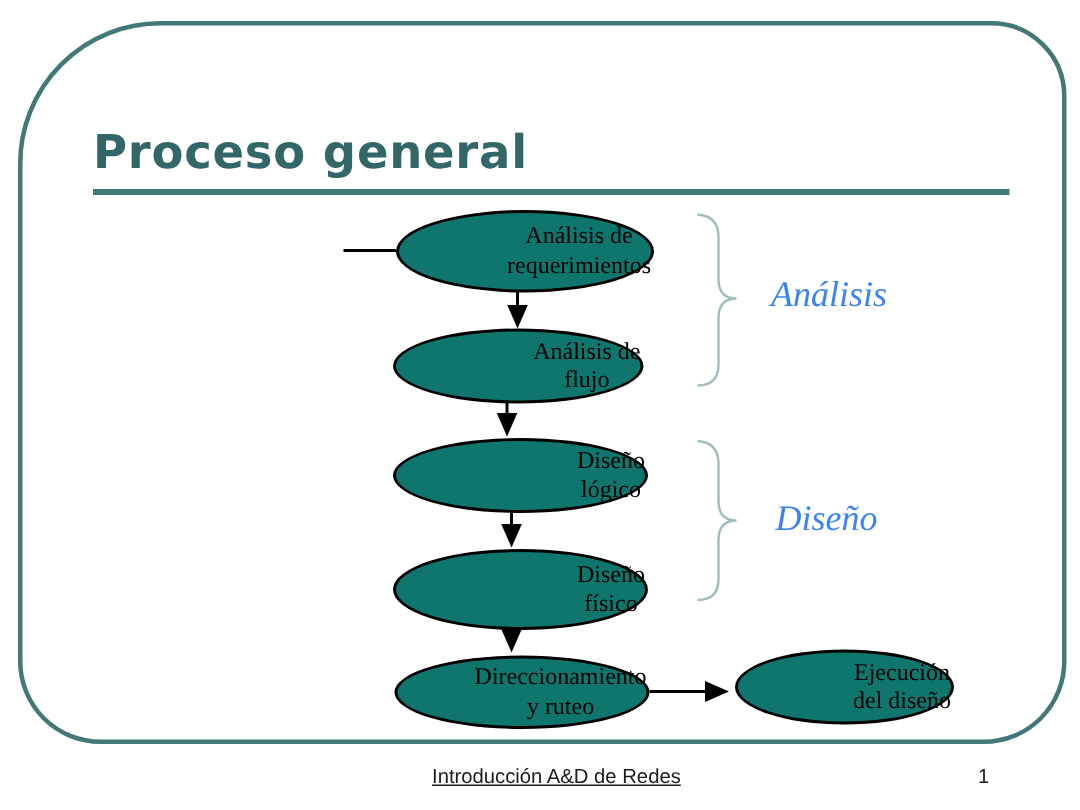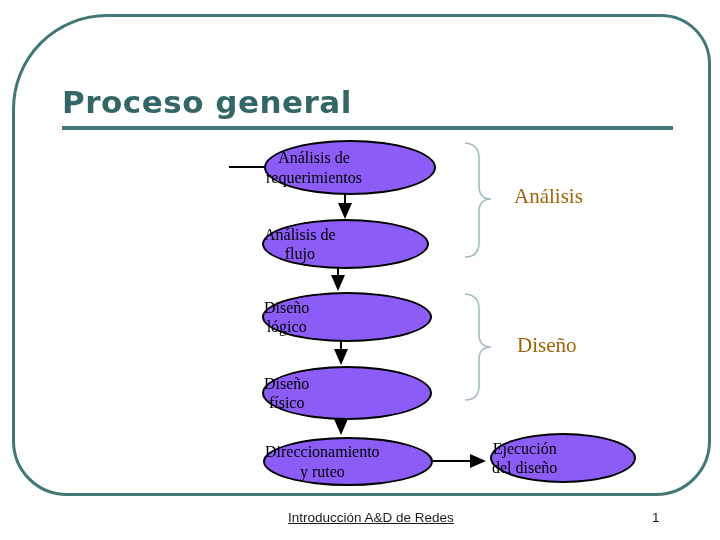--- a/index.html
+++ b/index.html
@@ -25,34 +25,34 @@
   
   #side-label{
     position:absolute;left:108px;top:148px;width:130px;
     text-align:center;font-size:17px;line-height:1.45;color:#000;
     white-space:pre-line;
   }
   
   #links{position:absolute;left:0;top:0;width:720px;height:540px;z-index:1;}
   
   .node{
-    position:absolute;z-index:2;background:#8b5cf6;border:2px solid #000;
-    border-radius:50%;display:flex;align-items:center;justify-content:flex-start;
+    position:absolute;z-index:2;background:#0f766e;border:2px solid #000;
+    border-radius:50%;display:flex;align-items:center;justify-content:flex-end;
     box-sizing:border-box;text-align:center;color:#000;
   }
   .node-label{white-space:pre-line;font-size:16px;line-height:1.2;}
   #node-0{left:264px;top:140px;width:172px;height:55px;}
   #node-1{left:262px;top:219px;width:167px;height:50px;}
   #node-2{left:262px;top:292px;width:170px;height:50px;}
   #node-3{left:262px;top:366px;width:170px;height:54px;}
   #node-4{left:263px;top:437px;width:170px;height:49px;}
   #node-5{left:490px;top:433px;width:146px;height:50px;}
   
   .group-label{
-    position:absolute;color:#a16207;font-size:21px;white-space:nowrap;z-index:2;
+    position:absolute;color:#3b82f6;font-size:24px;white-space:nowrap;z-index:2;font-style:italic;
   }
   #group-label-0{left:514px;top:184px;}
   #group-label-1{left:517px;top:333px;}
   
   #footer-text{
     position:absolute;left:288px;top:510px;
     font-family:"Liberation Sans", sans-serif;font-size:13.5px;color:#1c1c1c;text-decoration:underline;
   }
   #page-number{
     position:absolute;left:652px;top:510px;

